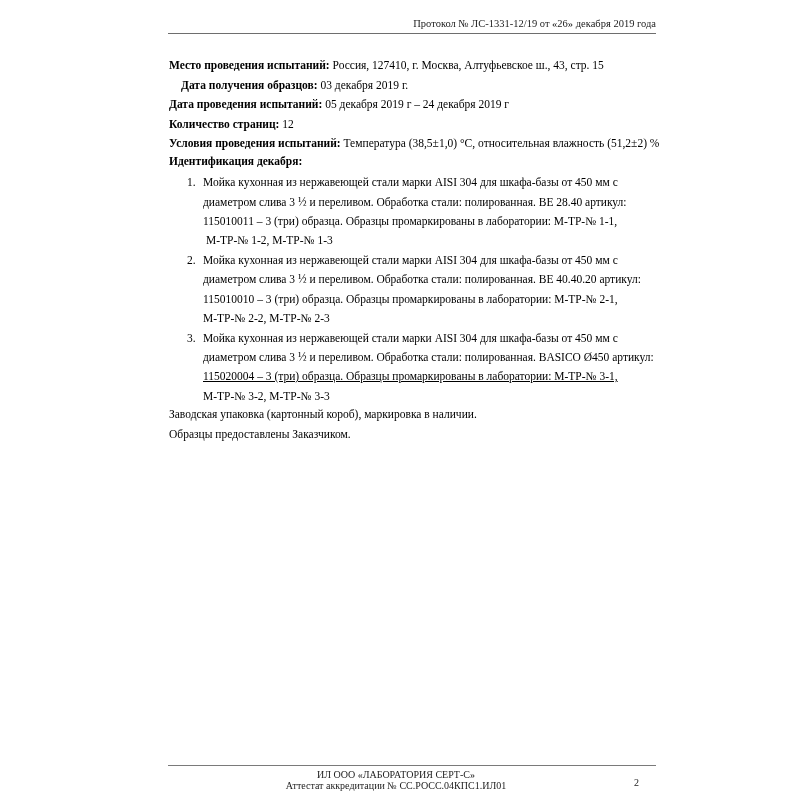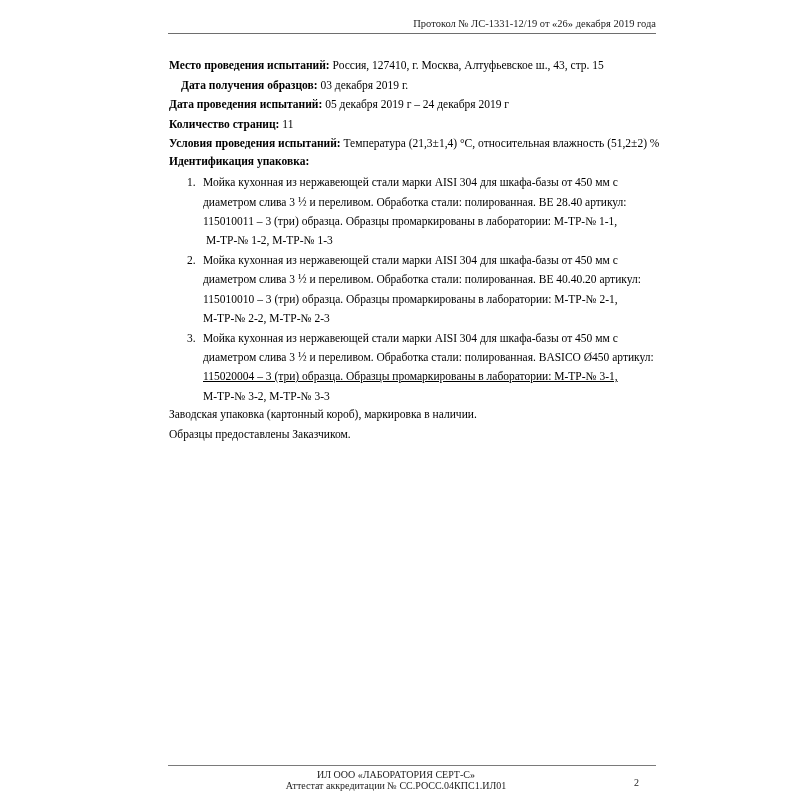--- a/index.html
+++ b/index.html
@@ -104,27 +104,27 @@
   <div class="body-line" style="top:58px;">
     <b>Место проведения испытаний:</b><span> Россия, 127410, г. Москва, Алтуфьевское ш., 43, стр. 15</span>
   </div>
   <div class="body-line" style="top:78px;margin-left:12px;">
     <b>Дата получения образцов:</b><span> 03 декабря 2019 г.</span>
   </div>
   <div class="body-line" style="top:97px;">
     <b>Дата проведения испытаний:</b><span> 05 декабря 2019 г –  24 декабря 2019 г</span>
   </div>
   <div class="body-line" style="top:117px;">
-    <b>Количество страниц:</b><span> 11</span>
+    <b>Количество страниц:</b><span> 12</span>
   </div>
   <div class="body-line" style="top:136px;">
-    <b>Условия проведения испытаний:</b><span> Температура (21,3±1,4) °С, относительная влажность (51,2±2) %</span>
+    <b>Условия проведения испытаний:</b><span> Температура (38,5±1,0) °С, относительная влажность (51,2±2) %</span>
   </div>
   <div class="body-line" style="top:154px;">
-    <b>Идентификация упаковка:</b><span></span>
+    <b>Идентификация декабря:</b><span></span>
   </div>
 
   <div>
     <span class="list-num" style="top:175px;">1.</span>
     <span class="list-line" style="top:175px;">Мойка кухонная из нержавеющей стали марки AISI 304 для шкафа-базы от 450 мм с</span>
     <span class="list-line" style="top:195px;">диаметром слива 3 ½ и переливом. Обработка стали: полированная. BE 28.40 артикул:</span>
     <span class="list-line" style="top:214px;text-align:right;">115010011 – 3 (три) образца. Образцы промаркированы в лаборатории: М-ТР-№ 1-1,</span>
     <span class="list-line indent-more" style="top:233px;">М-ТР-№ 1-2, М-ТР-№ 1-3</span>
   </div>
 

